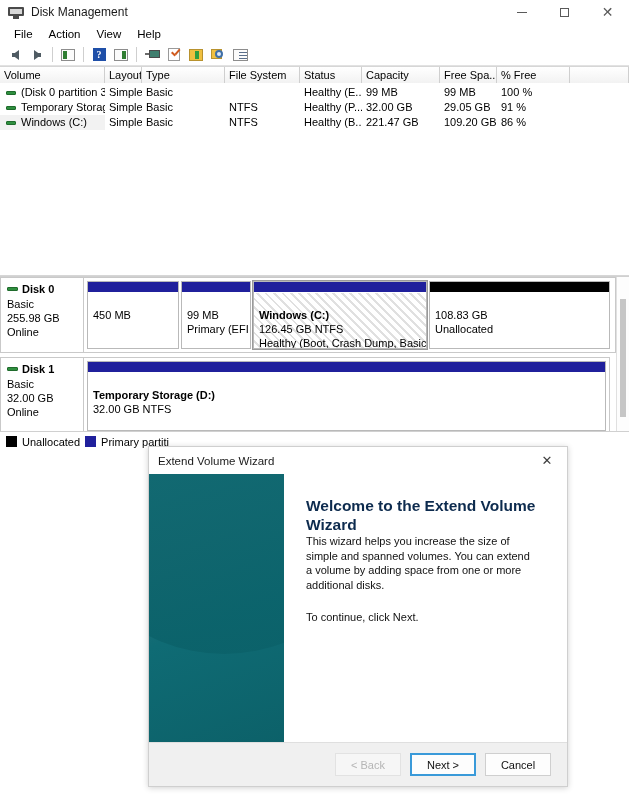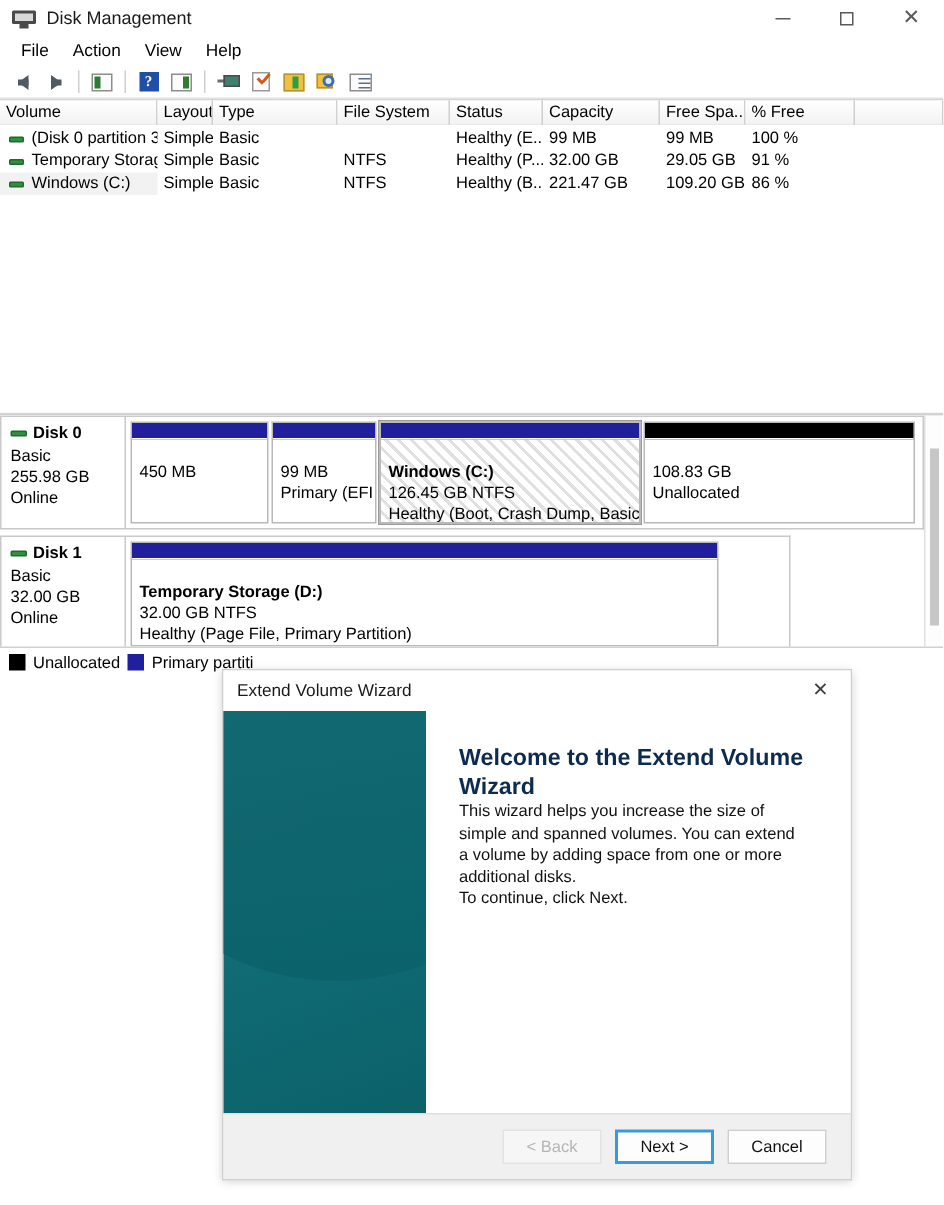--- a/index.html
+++ b/index.html
@@ -169,21 +169,21 @@
     background:linear-gradient(160deg,#3b7b82 0%,#2e7078 28%,#0f6b74 55%,#0c6169 100%);
     position:relative; overflow:hidden;
   }
   #wiz-banner .arc {
     position:absolute; left:-90px; top:-150px; width:330px; height:330px;
     border-radius:50%; background:linear-gradient(180deg,#0a6a73 0%,#0b6169 100%);
     opacity:0.85;
   }
   #wiz-content { flex:1; padding:22px 22px 0 22px; }
   #wiz-h1 { font-size:15.5px; font-weight:bold; color:#0d2b4e; line-height:19px; }
-  #wiz-p1 { font-size:11px; color:#111; line-height:14.5px; max-width:232px;}
+  #wiz-p1 { font-size:11px; color:#111; line-height:14.5px; margin-bottom:18px; max-width:232px;}
   #wiz-p2 { font-size:11px; color:#111; line-height:14.5px; }
   #wiz-foot {
     height:44px; flex:none; background:#f0f0f0; border-top:1px solid #dfdfdf;
     display:flex; align-items:center; justify-content:flex-end; gap:9px; padding-right:16px;
   }
   .wbtn2 {
     width:66px; height:23px; font-size:11px; border:1px solid #cfcfcf;
     background:#fdfdfd; color:#111; display:flex; align-items:center; justify-content:center;
   }
   .wbtn2.disabled { color:#b5b5b5; background:#f6f6f6; border-color:#e2e2e2;}
@@ -380,26 +380,25 @@
     <div class="disk-hdr">
       <div class="t">
         <span class="di"></span>
         <span>Disk 1</span>
       </div>
       <div class="m">Basic</div>
       <div class="m">32.00 GB</div>
       <div class="m">Online</div>
     </div>
     <div class="disk-parts">
-      <div class="part" style="width:392px">
+      <div class="part" style="width:519px">
         <div class="cap"></div>
         <div class="info">
           <div style="font-weight:bold">Temporary Storage  (D:)</div>
           <div>32.00 GB NTFS</div>
-          <div>Healthy (Page File, Primary Partition)</div>
         </div>
       </div>
     </div>
   </div>
 
   <div id="vscroll">
     <div class="up"></div>
     <div class="thumb"></div>
     <div class="dn"></div>
   </div>

